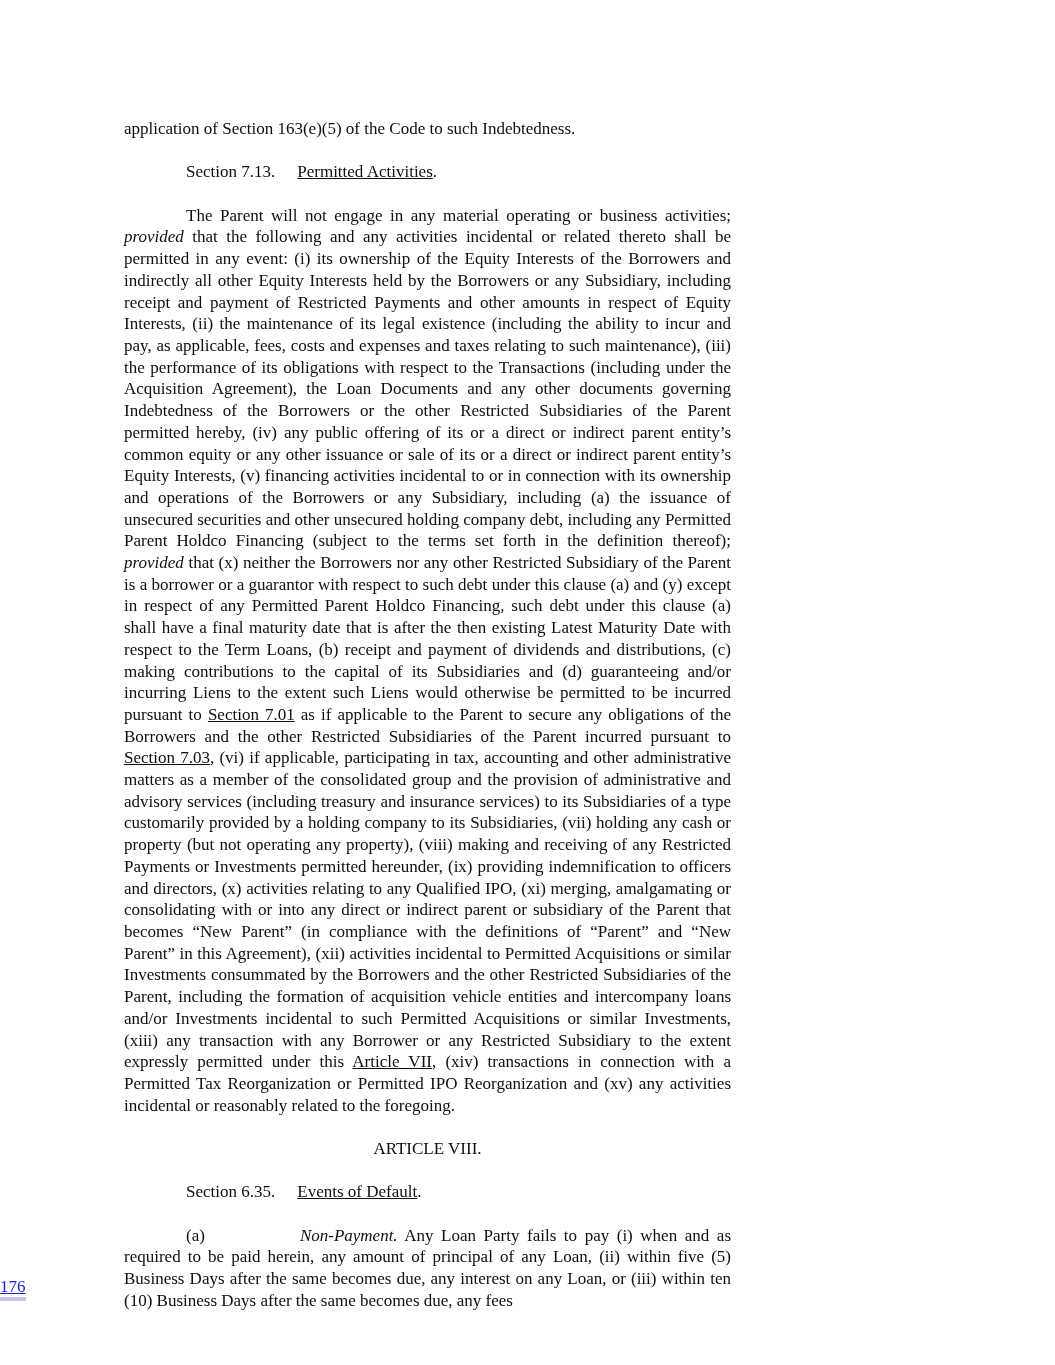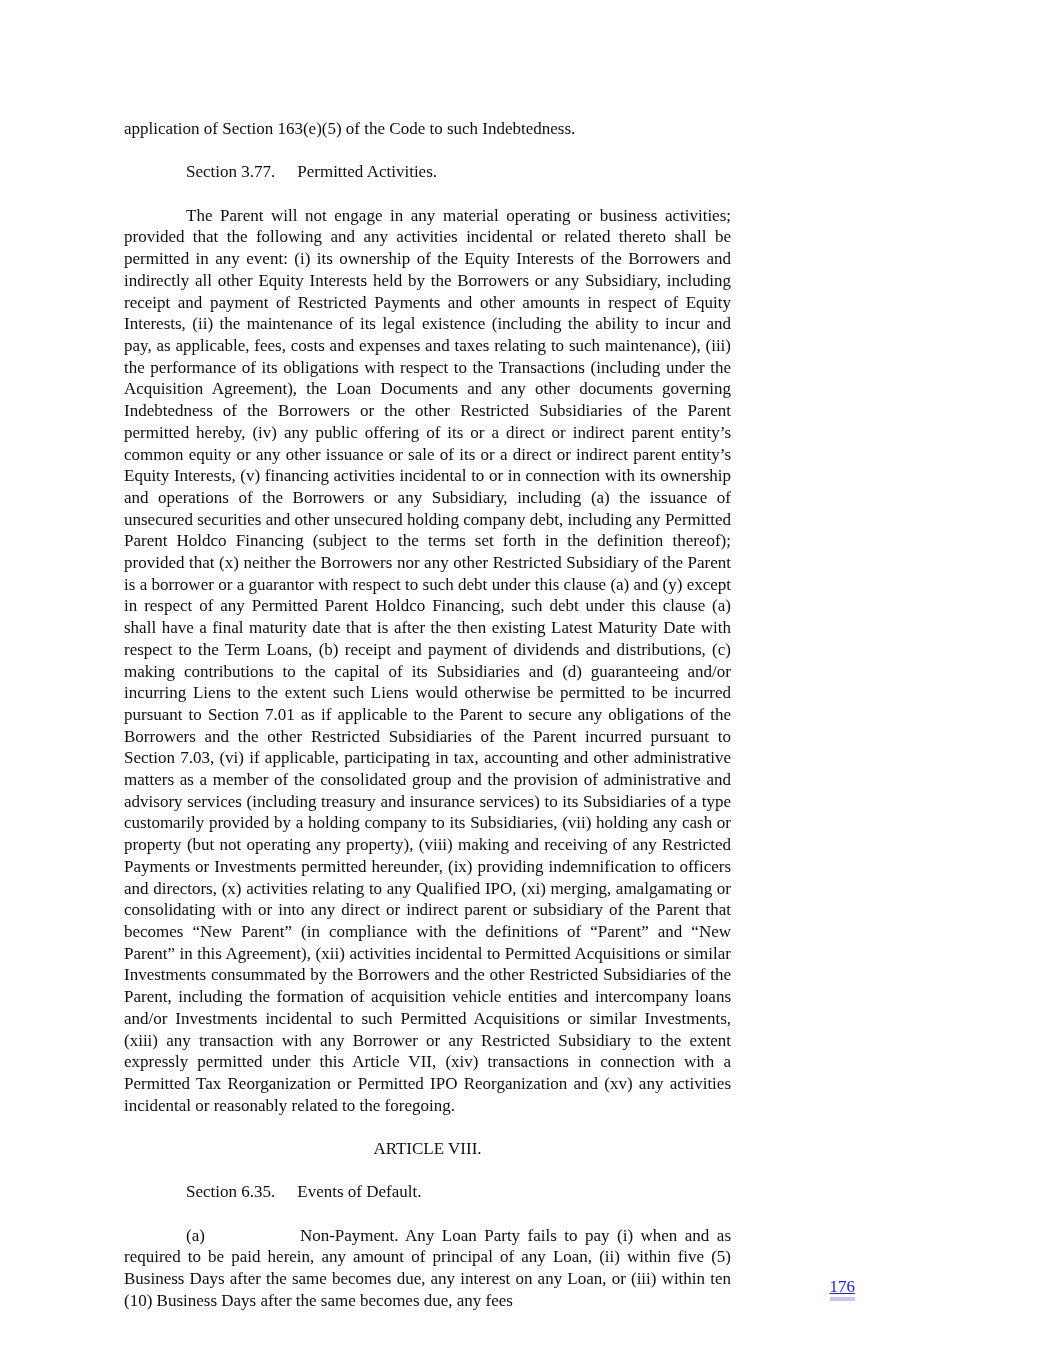--- a/index.html
+++ b/index.html
@@ -17,47 +17,47 @@
     color: #0e0e0e;
   }
   p { margin: 0; }
   .par { text-align: justify; }
   .mt { margin-top: 21.7px; }
   .indent { text-indent: 62px; }
   .heading-line { text-indent: 62px; text-align: left; }
   .center { text-align: center; }
   .bold { font-weight: normal; }
   .u { text-decoration: underline; }
-  .run-i { }
-  .run-u { }
+  .run-i { font-style: italic; }
+  .run-u { text-decoration: underline; }
   .run-b { font-weight: bold; }
   .run-tab-sm { display: inline-block; width: 22px; }
   .run-tab-lg { display: inline-block; width: 95px; }
   .footer {
     position: absolute;
     left: 0; right: 0;
     top: 1276px;
-    text-align: right;
+    text-align: left;
   }
   .pagenum {
     color: #2323cc;
     text-decoration: underline;
     border-bottom: 4px solid #c7c7ea;
     padding-bottom: 1px;
     cursor: pointer;
   }
 </style>
 </head>
 <body>
 
 <div class="page">
 
   <p class="par"><span>application of Section 163(e)(5) of the Code to such Indebtedness.</span></p>
 
-  <p class="heading-line mt"><span>Section 3.77.</span><span class="run-tab-sm"></span><span class="run-u">Permitted Activities</span><span>.</span></p>
+  <p class="heading-line mt"><span>Section 7.13.</span><span class="run-tab-sm"></span><span class="run-u">Permitted Activities</span><span>.</span></p>
 
   <p class="par indent mt"><span>The Parent will not engage in any material operating or business activities; </span><span class="run-i">provided</span><span> that the following and any activities incidental or related thereto shall be permitted in any event: (i) its ownership of the Equity Interests of the Borrowers and indirectly all other Equity Interests held by the Borrowers or any Subsidiary, including receipt and payment of Restricted Payments and other amounts in respect of Equity Interests, (ii) the maintenance of its legal existence (including the ability to incur and pay, as applicable, fees, costs and expenses and taxes relating to such maintenance), (iii) the performance of its obligations with respect to the Transactions (including under the Acquisition Agreement), the Loan Documents and any other documents governing Indebtedness of the Borrowers or the other Restricted Subsidiaries of the Parent permitted hereby, (iv) any public offering of its or a direct or indirect parent entity’s common equity or any other issuance or sale of its or a direct or indirect parent entity’s Equity Interests, (v) financing activities incidental to or in connection with its ownership and operations of the Borrowers or any Subsidiary, including (a) the issuance of unsecured securities and other unsecured holding company debt, including any Permitted Parent Holdco Financing (subject to the terms set forth in the definition thereof); </span><span class="run-i">provided</span><span> that (x) neither the Borrowers nor any other Restricted Subsidiary of the Parent is a borrower or a guarantor with respect to such debt under this clause (a) and (y) except in respect of any Permitted Parent Holdco Financing, such debt under this clause (a) shall have a final maturity date that is after the then existing Latest Maturity Date with respect to the Term Loans, (b) receipt and payment of dividends and distributions, (c) making contributions to the capital of its Subsidiaries and (d) guaranteeing and/or incurring Liens to the extent such Liens would otherwise be permitted to be incurred pursuant to </span><span class="run-u">Section 7.01</span><span> as if applicable to the Parent to secure any obligations of the Borrowers and the other Restricted Subsidiaries of the Parent incurred pursuant to </span><span class="run-u">Section 7.03</span><span>, (vi) if applicable, participating in tax, accounting and other administrative matters as a member of the consolidated group and the provision of administrative and advisory services (including treasury and insurance services) to its Subsidiaries of a type customarily provided by a holding company to its Subsidiaries, (vii) holding any cash or property (but not operating any property), (viii) making and receiving of any Restricted Payments or Investments permitted hereunder, (ix) providing indemnification to officers and directors, (x) activities relating to any Qualified IPO, (xi) merging, amalgamating or consolidating with or into any direct or indirect parent or subsidiary of the Parent that becomes “New Parent” (in compliance with the definitions of “Parent” and “New Parent” in this Agreement), (xii) activities incidental to Permitted Acquisitions or similar Investments consummated by the Borrowers and the other Restricted Subsidiaries of the Parent, including the formation of acquisition vehicle entities and intercompany loans and/or Investments incidental to such Permitted Acquisitions or similar Investments, (xiii) any transaction with any Borrower or any Restricted Subsidiary to the extent expressly permitted under this </span><span class="run-u">Article VII</span><span>, (xiv) transactions in connection with a Permitted Tax Reorganization or Permitted IPO Reorganization and (xv) any activities incidental or reasonably related to the foregoing.</span></p>
 
   <p class="center bold mt">ARTICLE VIII.</p>
 
 
   <p class="heading-line mt"><span>Section 6.35.</span><span class="run-tab-sm"></span><span class="run-u">Events of Default</span><span>.</span></p>
 
 
   <p class="par indent mt"><span>(a)</span><span class="run-tab-lg"></span><span class="run-i">Non-Payment.</span><span>  Any Loan Party fails to pay (i) when and as required to be paid herein, any amount of principal of any Loan, (ii) within five (5) Business Days after the same becomes due, any interest on any Loan, or (iii) within ten (10) Business Days after the same becomes due, any fees</span></p>

